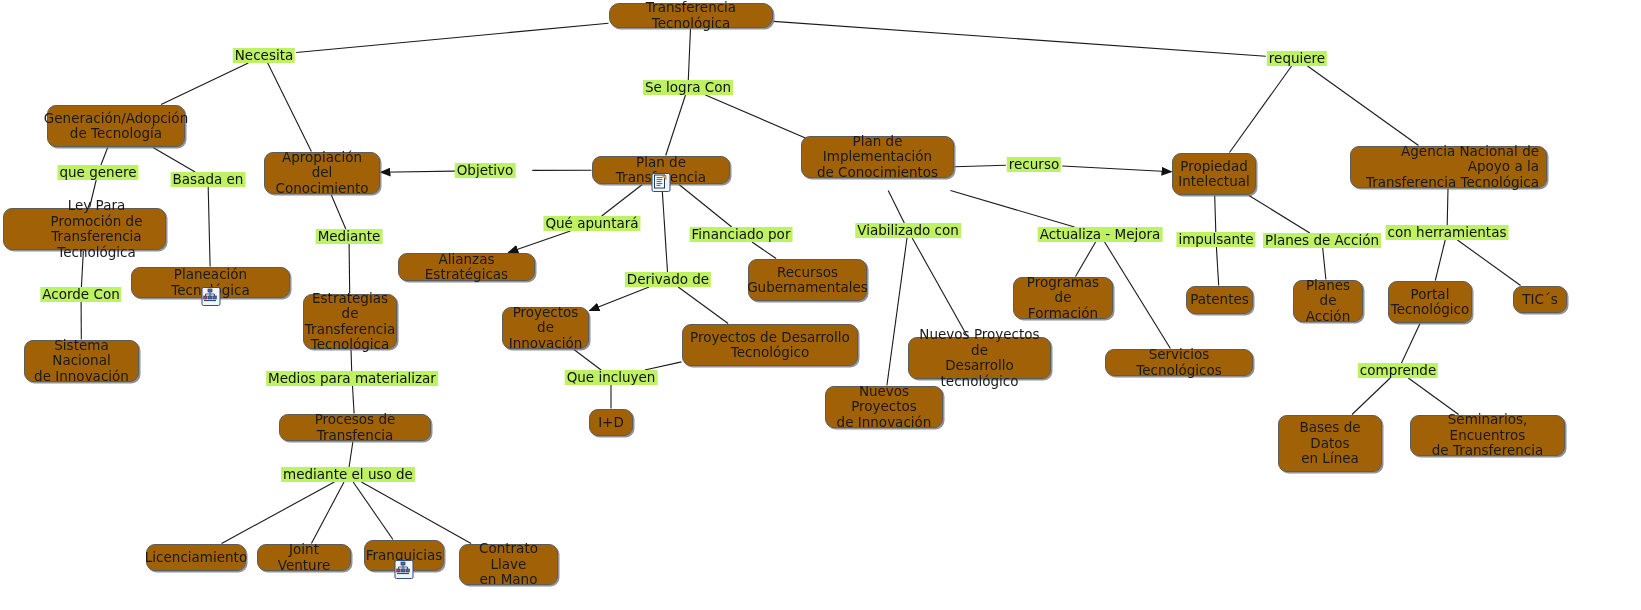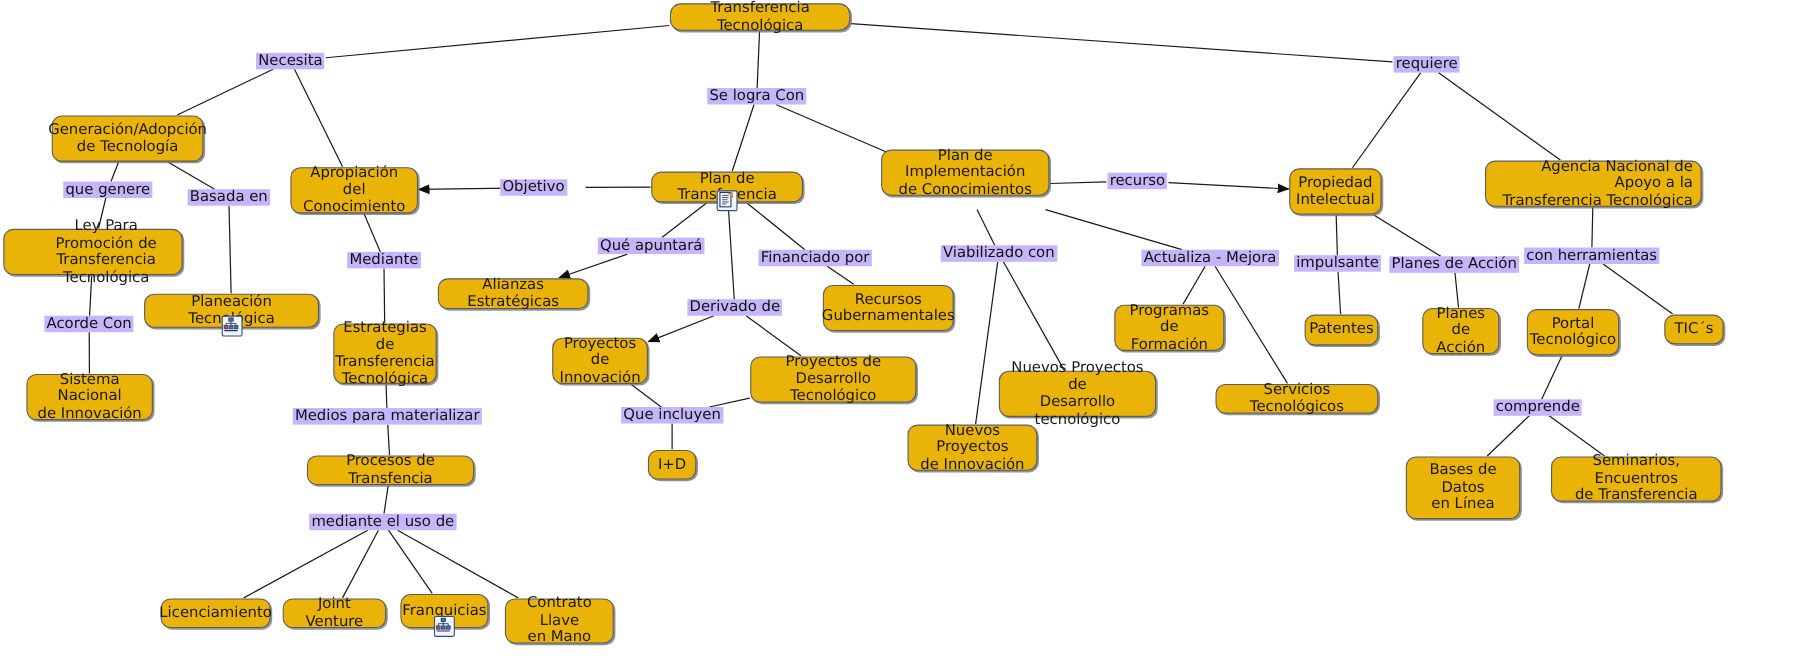--- a/index.html
+++ b/index.html
@@ -22,21 +22,21 @@
     position: absolute;
     left: 0;
     top: 0;
     width: 1641px;
     height: 610px;
     pointer-events: none;
   }
   .node {
     position: absolute;
     box-sizing: border-box;
-    background: #eab308;
+    background: #a16207;
     border: 1px solid #5c5c5c;
     border-radius: 9px;
     color: #1a1a1a;
     font-size: 13.5px;
     line-height: 15.5px;
     text-align: center;
     display: flex;
     align-items: center;
     justify-content: center;
     padding: 3px 7px;
@@ -45,21 +45,21 @@
     z-index: 3;
   }
   .node.root {
     border-radius: 10px;
   }
   .link-label {
     position: absolute;
     font-size: 13.5px;
     line-height: 15px;
     color: #111111;
-    background: #c4b5fd;
+    background: #bef264;
     white-space: nowrap;
     padding: 0 2px;
     z-index: 2;
     transform: translateX(-50%);
     text-align: center;
   }
   .badge {
     position: absolute;
     left: 50%;
     bottom: -9px;
@@ -199,21 +199,21 @@
       <div class="node" style="left: 459px; top: 544px; width: 99px; height: 41px;"><span>Contrato Llave
 en Mano</span></div>
       <div class="node" style="left: 592px; top: 156px; width: 138px; height: 28px;"><span>Plan de Transferencia</span><span class="badge"><svg width="15" height="15" viewBox="0 0 15 15">
             <rect x="2" y="1" width="10" height="13" fill="#ffffff" stroke="#1f3a63" stroke-width="1"></rect>
             <path d="M4 3.6 H10 M4 5.6 H10 M4 7.6 H9 M4 9.6 H10 M4 11.4 H8" stroke="#2b4f86" stroke-width="0.9"></path>
             <path d="M9.5 1.5 L13.5 1.5 L13.5 5.5 Z" fill="#e8b44a" stroke="#8a6b1f" stroke-width="0.6"></path>
           </svg></span></div>
       <div class="node" style="left: 398px; top: 253px; width: 137px; height: 28px;"><span>Alianzas Estratégicas</span></div>
       <div class="node" style="left: 502px; top: 307px; width: 87px; height: 42px;"><span>Proyectos de
 Innovación</span></div>
-      <div class="node" style="left: 682px; top: 324px; width: 151px; height: 42px;"><span>Proyectos de Desarrollo
+      <div class="node" style="left: 682px; top: 324px; width: 176px; height: 42px;"><span>Proyectos de Desarrollo
 Tecnológico</span></div>
       <div class="node" style="left: 589px; top: 409px; width: 44px; height: 27px;"><span>I+D</span></div>
       <div class="node" style="left: 748px; top: 259px; width: 119px; height: 42px;"><span>Recursos
 Gubernamentales</span></div>
       <div class="node" style="left: 801px; top: 136px; width: 153px; height: 42px;"><span>Plan de Implementación
 de Conocimientos</span></div>
       <div class="node" style="left: 825px; top: 386px; width: 118px; height: 42px;"><span>Nuevos Proyectos
 de Innovación</span></div>
       <div class="node" style="left: 908px; top: 337px; width: 143px; height: 42px;"><span>Nuevos Proyectos de
 Desarrollo tecnológico</span></div>

